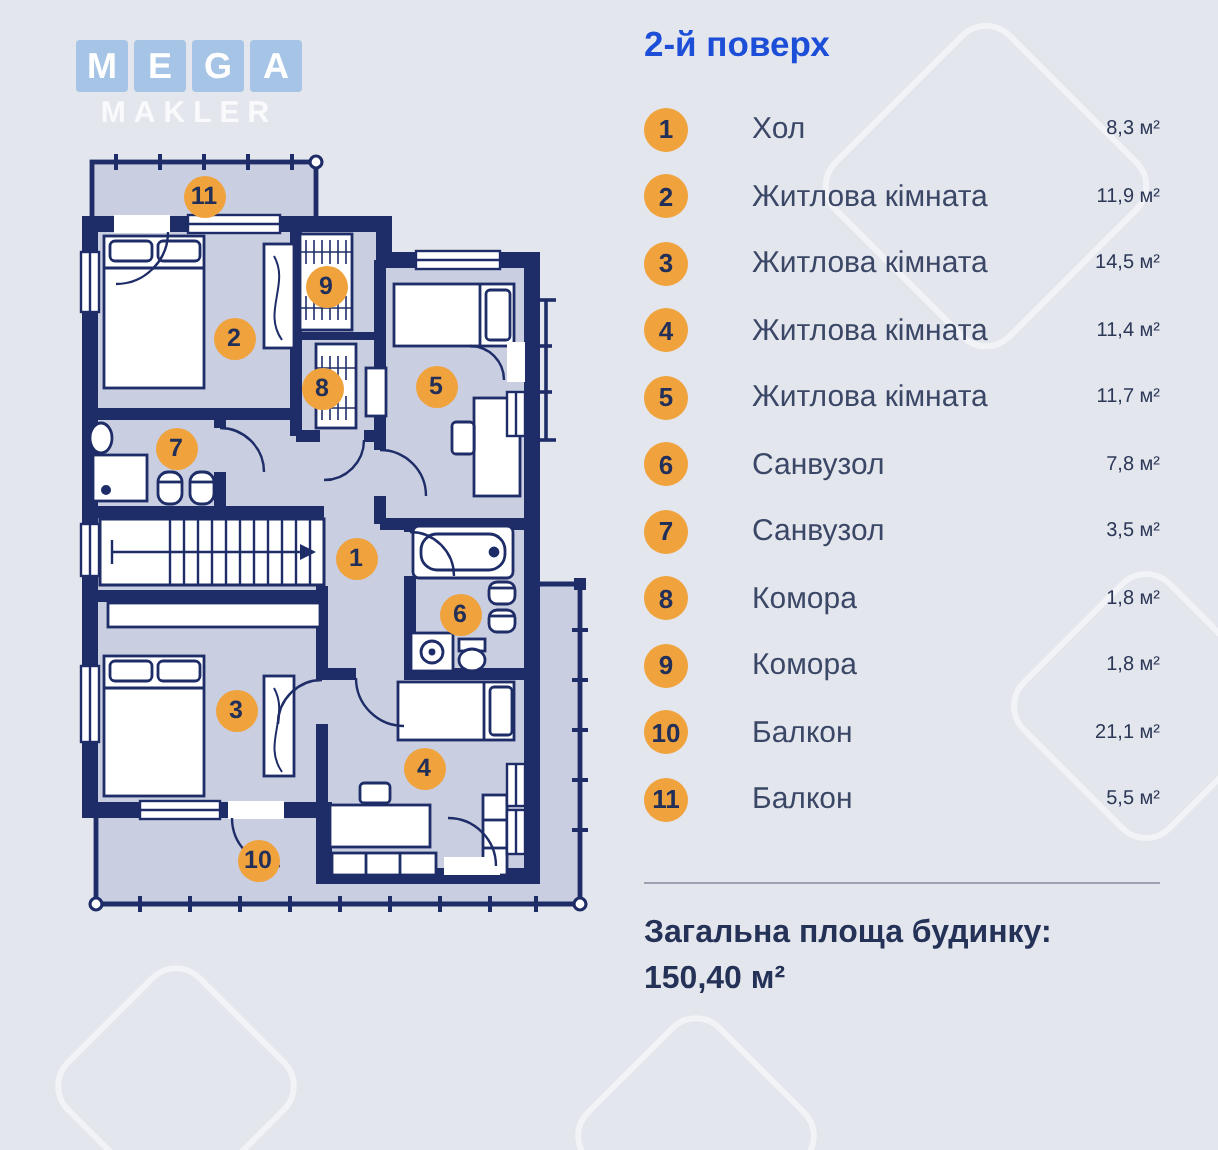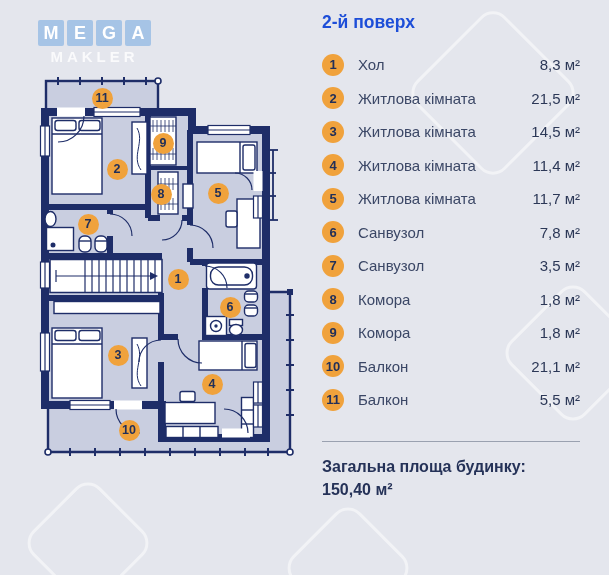--- a/index.html
+++ b/index.html
@@ -16,22 +16,22 @@
   .logo-sub{margin-top:2px;text-align:center;font-size:15px;font-weight:bold;
             color:rgba(255,255,255,.8);letter-spacing:4px}
   
   .legend{position:absolute;left:322px;top:12px;width:258px}
   .legend-title{font-size:17.5px;font-weight:bold;color:#1d4ed8}
   .rows{margin-top:15px}
   .row{display:flex;align-items:center;height:33.5px}
   .badge{width:22px;height:22px;border-radius:50%;background:#f0a23c;color:#223059;
          font-weight:bold;font-size:13px;display:flex;align-items:center;justify-content:center;
          flex:0 0 22px}
-  .rname{margin-left:14px;font-size:15px;color:#3b4766}
-  .rarea{margin-left:auto;font-size:15px;color:#2c3857}
+  .rname{margin-left:32px;font-size:15px;color:#3b4766}
+  .rarea{margin-left:auto;font-size:10px;color:#2c3857}
   .divider{height:1px;background:#9aa1b0;margin-top:24px}
   .total{margin-top:13px;font-size:16px;font-weight:bold;color:#253258;line-height:1.45}
   
   .plan{position:absolute;left:0;top:60px;width:310px;height:415px}
   .plan svg{position:absolute;left:0;top:0}
   .marker{position:absolute;width:21px;height:21px;border-radius:50%;background:#f0a23c;
           color:#223059;font-weight:bold;font-size:12.5px;display:flex;align-items:center;
           justify-content:center}
 </style>
 </head>
@@ -300,21 +300,21 @@
     <div class="legend-title">2-й поверх</div>
     <div class="rows">
       <div class="row">
         <span class="badge">1</span>
         <span class="rname">Хол</span>
         <span class="rarea">8,3 м²</span>
       </div>
       <div class="row">
         <span class="badge">2</span>
         <span class="rname">Житлова кімната</span>
-        <span class="rarea">21,5 м²</span>
+        <span class="rarea">11,9 м²</span>
       </div>
       <div class="row">
         <span class="badge">3</span>
         <span class="rname">Житлова кімната</span>
         <span class="rarea">14,5 м²</span>
       </div>
       <div class="row">
         <span class="badge">4</span>
         <span class="rname">Житлова кімната</span>
         <span class="rarea">11,4 м²</span>

